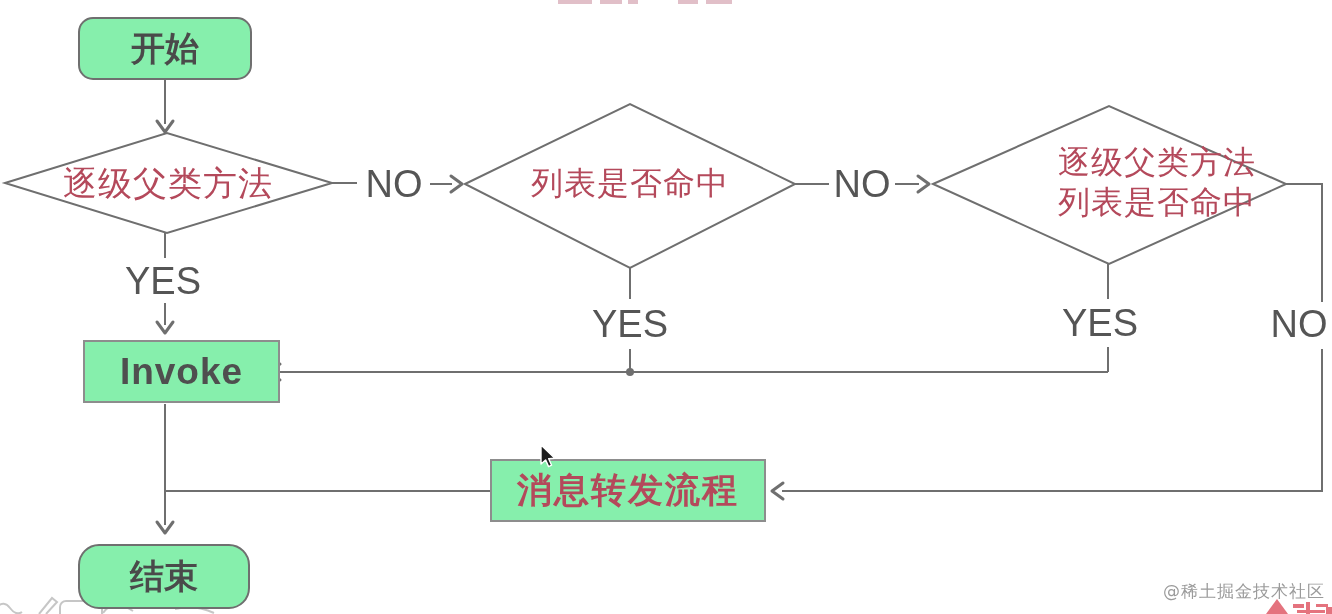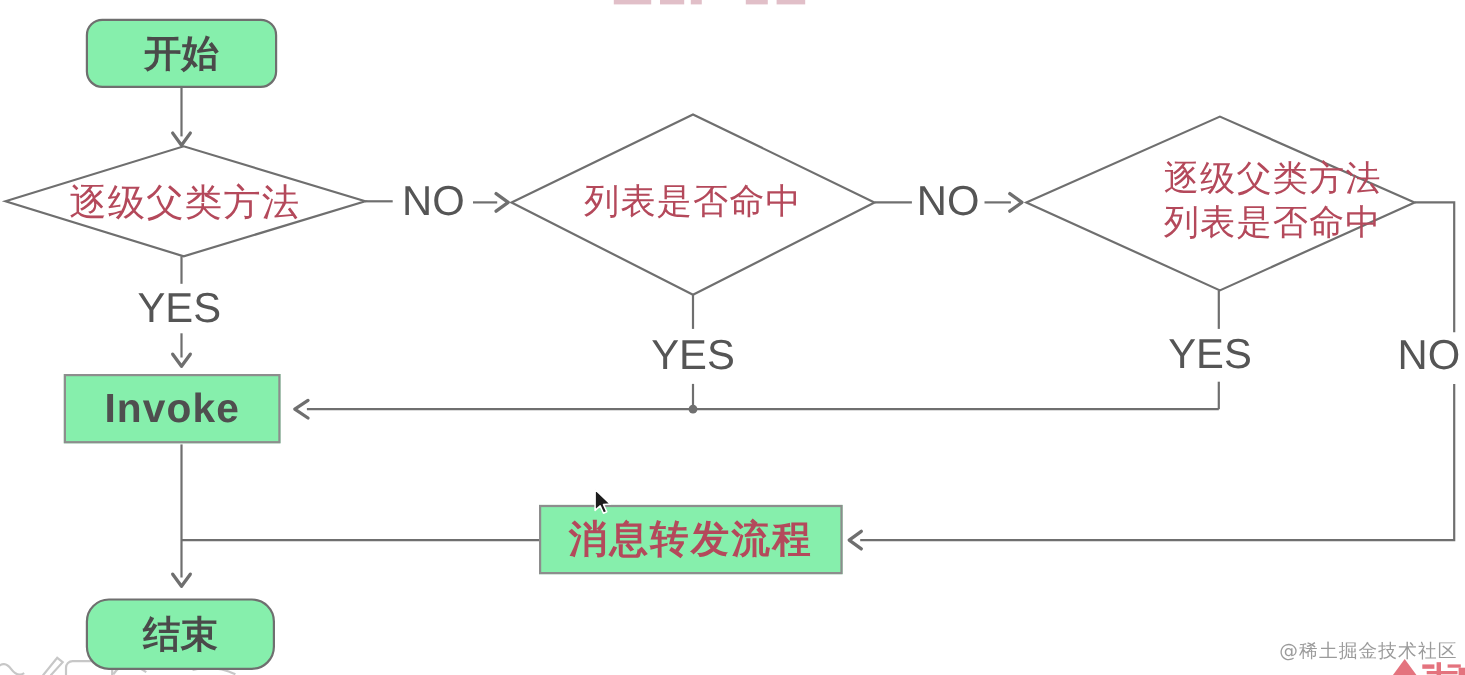--- a/index.html
+++ b/index.html
@@ -134,21 +134,21 @@
 
   <div class="diamond-label double" style="left:630px;top:183px;">
     <div>列表是否命中</div>
   </div>
 
   <div class="diamond-label double" style="left:1109px;top:182px;margin-left:48px;">
     <div>逐级父类方法</div>
     <div>列表是否命中</div>
   </div>
 
-  <div class="node process" id="invoke-box" style="left:58px;top:340px;width:197px;height:63px;">
+  <div class="node process" id="invoke-box" style="left:83px;top:340px;width:197px;height:63px;">
     <span>Invoke</span>
   </div>
 
   <div class="node process" id="forward-box" style="left:490px;top:459px;width:276px;height:63px;">
     <span>消息转发流程</span>
   </div>
 
   <div class="node terminal" style="left:78px;top:544px;width:172px;height:65px;border-radius:21px;">
     <span>结束</span>
   </div>

